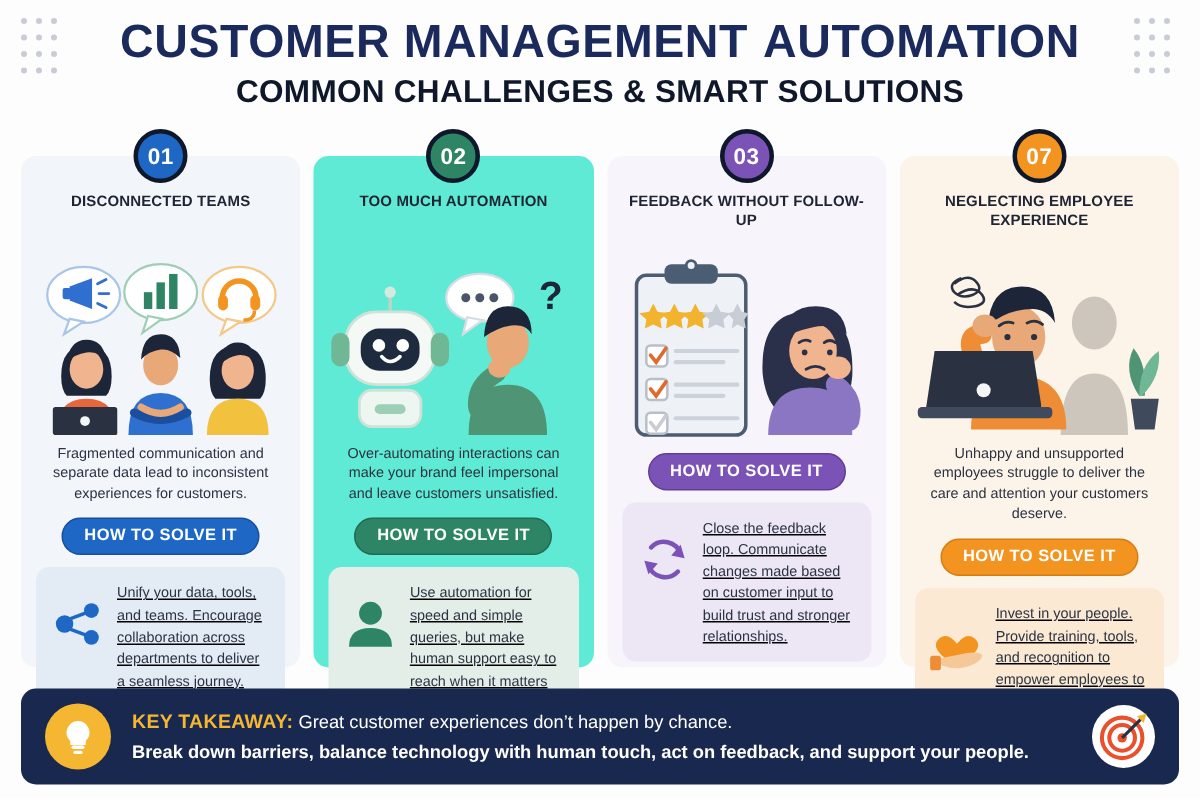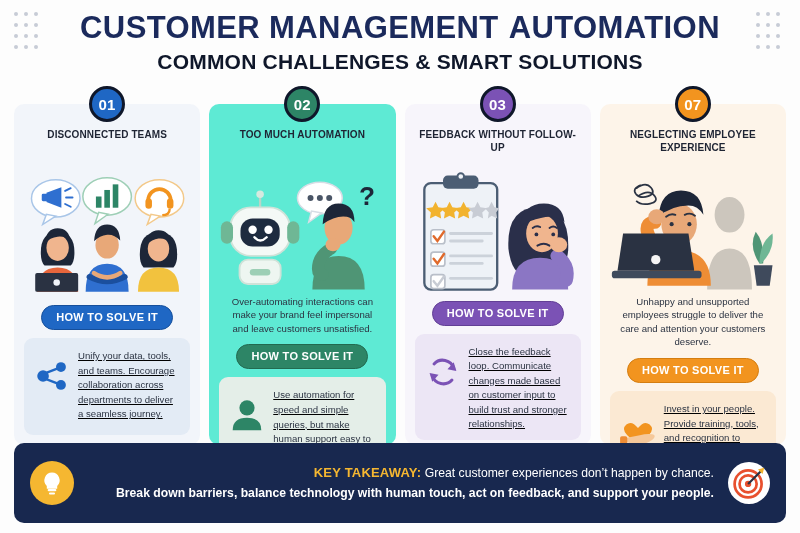--- a/index.html
+++ b/index.html
@@ -84,23 +84,23 @@
   }
   .c1 .sol-box { background: #e3ebf5; }
   .c2 .sol-box { background: #e4eee8; }
   .c3 .sol-box { background: #ece6f5; }
   .c4 .sol-box { background: #fbe9d3; }
   .sol-icon { flex: 0 0 38px; height: 38px; display: flex; align-items: center; justify-content: center; margin-top: 8px; }
   .sol-text { font-size: 9.6px; line-height: 1.52; color: #2b3342; }
 
   
   .banner {
-    position: absolute; left: 14px; right: 14px; bottom: 10px; height: 80px;
+    position: absolute; left: 14px; right: 14px; bottom: 10px; height: 64px;
     background: #18284f; border-radius: 10px;
-    display: flex; align-items: center; padding: 0 16px; gap: 14px; text-align: right;
+    display: flex; align-items: center; padding: 0 16px; gap: 14px;
   }
   .bulb {
     flex: 0 0 44px; height: 44px; border-radius: 50%; background: #f5b731;
     display: flex; align-items: center; justify-content: center;
   }
   .banner-text { flex: 1; color: #ffffff; }
   .bt-line1 { font-size: 12.2px; line-height: 1.6; }
   .bt-line2 { font-size: 12.2px; font-weight: bold; line-height: 1.6; }
   .kt-label { color: #f5b731; font-weight: bold; font-size: 13px; letter-spacing: 0.2px; }
   .kt-rest { font-weight: normal; }
@@ -199,20 +199,21 @@
           </g>
 
           <g>
             <path d="M124 88 q0 -24 20 -24 q20 0 20 24 q0 10 -4 14 h-32 q-4 -4 -4 -14Z" fill="#1d2638"></path>
             <ellipse cx="144" cy="82" rx="11.5" ry="13.5" fill="#f0b58e"></ellipse>
             <path d="M131 78 q1 -16 13 -16 q12 0 13 14 q-6 -6 -13 -5 q-7 1 -13 7Z" fill="#1d2638"></path>
             <path d="M122 128 q0 -26 22 -26 q22 0 22 26Z" fill="#f2c23e"></path>
           </g>
         </svg>
       </div>
+      <div class="desc">Fragmented communication and separate data lead to inconsistent experiences for customers.</div>
       <div class="solve-btn">HOW TO SOLVE IT</div>
       <div class="sol-box">
         <div class="sol-icon">
           <svg viewBox="0 0 38 38" width="34" height="34">
             <circle cx="9" cy="19" r="6.5" fill="#1f67c4"></circle>
             <circle cx="29" cy="9" r="5.5" fill="#1f67c4"></circle>
             <circle cx="29" cy="29" r="5.5" fill="#1f67c4"></circle>
             <line x1="11" y1="16" x2="27" y2="10" stroke="#1f67c4" stroke-width="2.6"></line>
             <line x1="11" y1="22" x2="27" y2="28" stroke="#1f67c4" stroke-width="2.6"></line>
           </svg>

